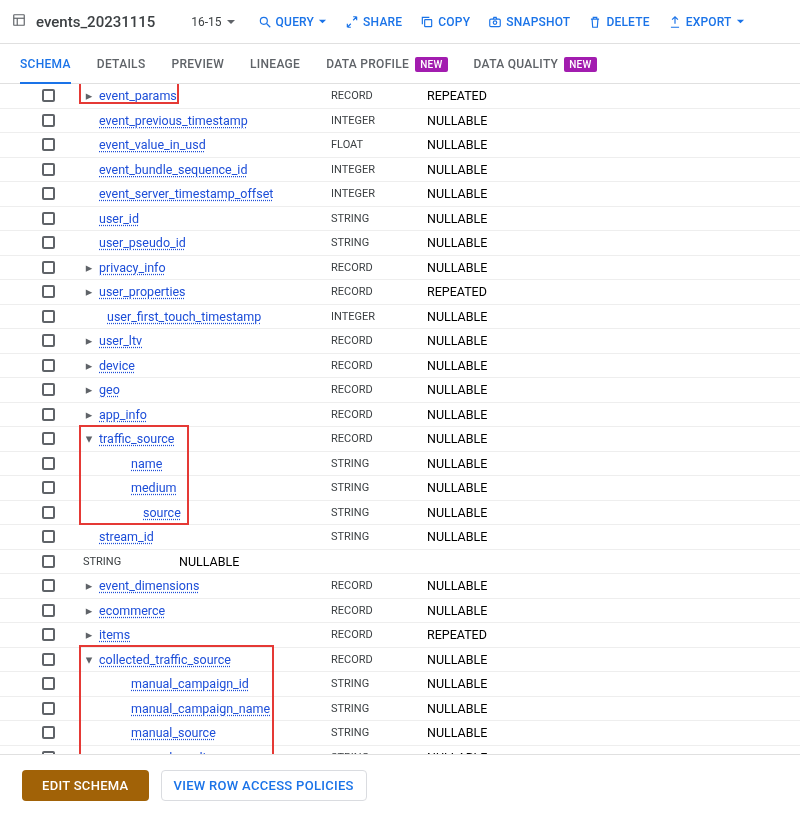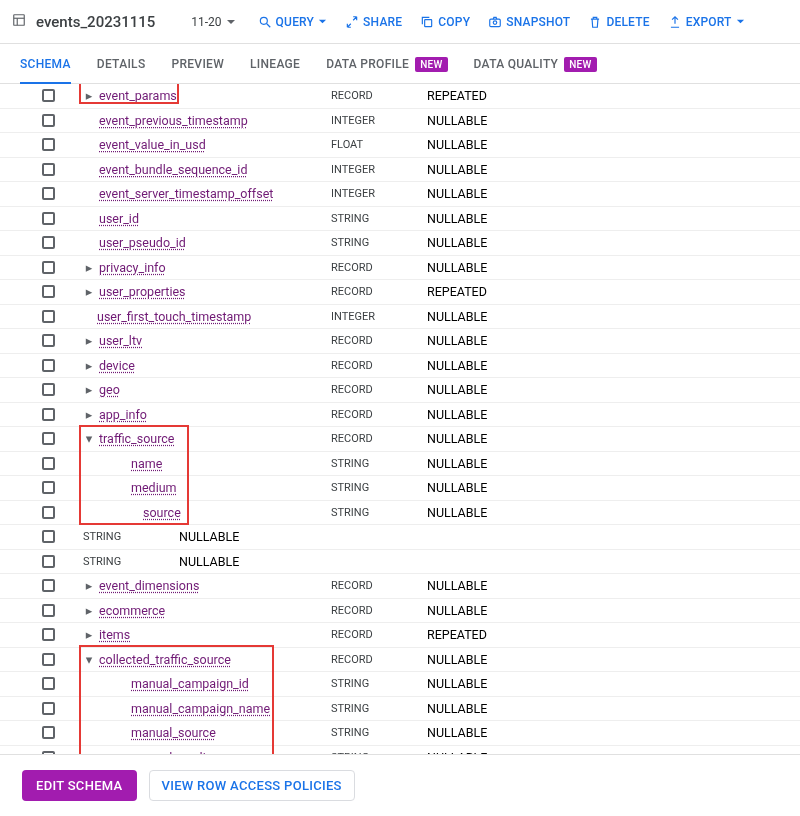--- a/index.html
+++ b/index.html
@@ -67,40 +67,40 @@
   .checkbox {
     width: 13px; height: 13px; border: 2px solid #5f6368;
     border-radius: 2px; margin-right: 28px; cursor: pointer; flex-shrink:0;
   }
   .expander {
     color: #5f6368; display: inline-flex; justify-content: center;
     width: 12px; cursor: pointer;
   }
   .indent { display: inline-block; }
   .field-name {
-    color: #701a75; text-decoration: underline dotted;
+    color: #1d4ed8; text-decoration: underline dotted;
     text-underline-offset: 2px; cursor: pointer; font-size: 12.5px;
   }
   .col-name  { width: 248px; display:flex; align-items:center; }
   .col-type  { width: 96px; color:#3c4043; font-size: 11px;}
   .col-mode  { width: 120px; color:#000000;font-size: 12.5px;}
 
   .hi-box {
     position: absolute; border: 2px solid #e53935; pointer-events: none;
   }
 
   .footer-bar {
     position: absolute; left: 0; right: 0; bottom: 0;
     height: 62px; background: #fff;
     border-top: 1px solid #e0e0e0;
     display: flex; align-items: center; padding-left: 22px; gap: 12px;
   }
   .btn-primary {
-    background: #a21caf; color: #fff; font-weight: 500;
-    font-size: 13px; padding: 8px 14px; border-radius: 4px; cursor: pointer;
+    background: #a16207; color: #fff; font-weight: 500;
+    font-size: 13px; padding: 8px 20px; border-radius: 4px; cursor: pointer;
     letter-spacing: .3px;
   }
   .btn-outlined {
     background: #fff; color: #1a73e8; font-weight: 500;
     font-size: 13px; padding: 7px 12px; border: 1px solid #dadce0;
     border-radius: 4px; cursor: pointer; letter-spacing: .3px;
   }
 </style>
 </head>
 <body>
@@ -109,21 +109,21 @@
   <span class="table-icon">
     <svg width="14" height="14" viewBox="0 0 24 24" fill="none" stroke="#5f6368" stroke-width="2">
         <rect x="3" y="3" width="18" height="18" rx="1"></rect>
         <line x1="3" y1="9" x2="21" y2="9"></line>
         <line x1="9" y1="9" x2="9" y2="21"></line>
       </svg>
   </span>
   <span class="title">events_20231115</span>
   <span class="spacer"></span>
   <span class="range-dd">
-    <span>11-20</span>
+    <span>16-15</span>
     <svg width="10" height="10" viewBox="0 0 10 10">
         <path d="M1 3 L5 7 L9 3 Z" fill="#5f6368"></path>
       </svg>
   </span>
   <div class="actions">
     <span class="tb-action">
       <svg width="14" height="14" viewBox="0 0 24 24" fill="none" stroke="#1a73e8" stroke-width="2">
           <circle cx="10" cy="10" r="6"></circle>
           <line x1="15" y1="15" x2="21" y2="21"></line>
         </svg>
@@ -277,21 +277,21 @@
         <span class="field-name" style="margin-left: 4px;">user_properties</span>
       </span>
       <span class="col-type">RECORD</span>
       <span class="col-mode">REPEATED</span>
     </div>
     <div class="row">
       <span class="checkbox"></span>
       <span class="col-name">
         <span class="indent" style="width: 0px;"></span>
         <span class="expander"></span>
-        <span class="field-name" style="margin-left: 2px;">user_first_touch_timestamp</span>
+        <span class="field-name" style="margin-left: 12px;">user_first_touch_timestamp</span>
       </span>
       <span class="col-type">INTEGER</span>
       <span class="col-mode">NULLABLE</span>
     </div>
     <div class="row">
       <span class="checkbox"></span>
       <span class="col-name">
         <span class="indent" style="width: 0px;"></span>
         <span class="expander">▸</span>
         <span class="field-name" style="margin-left: 4px;">user_ltv</span>
@@ -364,20 +364,25 @@
       <span class="col-name">
         <span class="indent" style="width: 32px;"></span>
         <span class="expander"></span>
         <span class="field-name" style="margin-left: 16px;">source</span>
       </span>
       <span class="col-type">STRING</span>
       <span class="col-mode">NULLABLE</span>
     </div>
     <div class="row">
       <span class="checkbox"></span>
+      <span class="col-name">
+        <span class="indent" style="width: 0px;"></span>
+        <span class="expander"></span>
+        <span class="field-name" style="margin-left: 4px;">stream_id</span>
+      </span>
       <span class="col-type">STRING</span>
       <span class="col-mode">NULLABLE</span>
     </div>
     <div class="row">
       <span class="checkbox"></span>
       <span class="col-type">STRING</span>
       <span class="col-mode">NULLABLE</span>
     </div>
     <div class="row">
       <span class="checkbox"></span>

